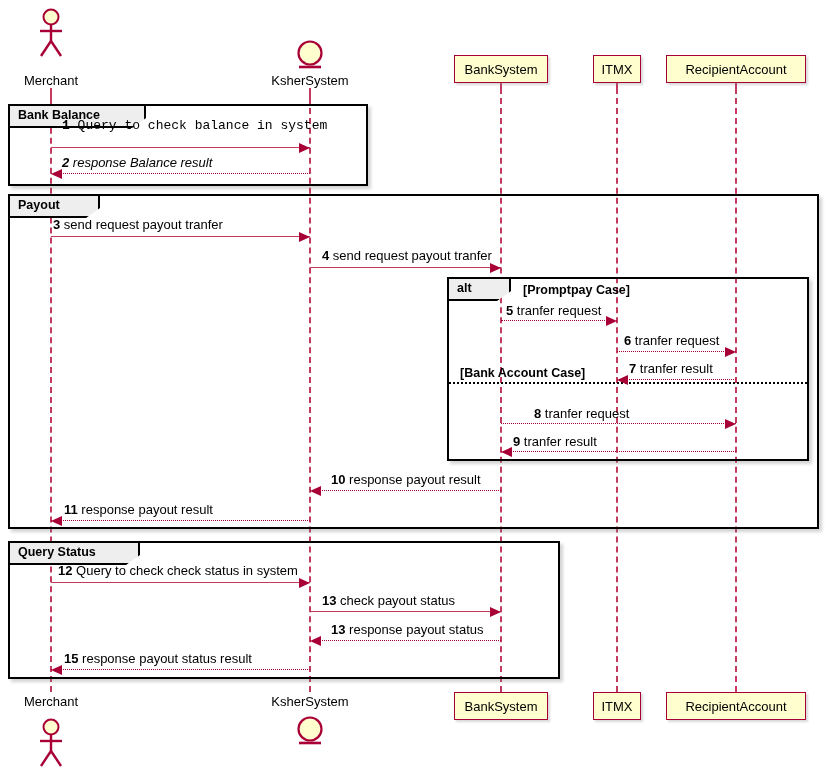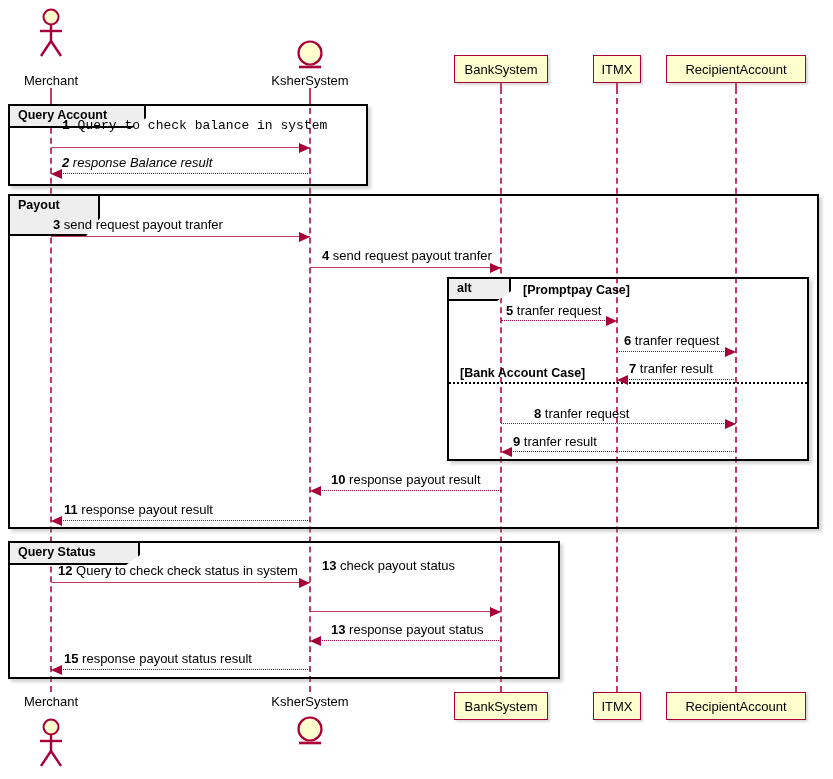--- a/index.html
+++ b/index.html
@@ -44,23 +44,23 @@
       <div class="lifeline" style="left: 309px; top: 88px; height: 10px;"></div>
       <div class="lifeline" style="left: 500px; top: 88px; height: 604px;"></div>
       <div class="lifeline" style="left: 500px; top: 78px; height: 10px;"></div>
       <div class="lifeline" style="left: 616px; top: 88px; height: 604px;"></div>
       <div class="lifeline" style="left: 616px; top: 78px; height: 10px;"></div>
       <div class="lifeline" style="left: 735px; top: 88px; height: 604px;"></div>
       <div class="lifeline" style="left: 735px; top: 78px; height: 10px;"></div>
     </div>
   <div id="fragments">
       <div class="frag" style="left: 8px; top: 104px; width: 360px; height: 82px;"></div>
-      <div class="frag-label" style="left: 10px; top: 106px; width: 136px; height: 22px;">Query Account</div>
+      <div class="frag-label" style="left: 10px; top: 106px; width: 136px; height: 22px;">Bank Balance</div>
       <div class="frag" style="left: 8px; top: 194px; width: 811px; height: 335px;"></div>
-      <div class="frag-label" style="left: 10px; top: 196px; width: 90px; height: 40px;">Payout</div>
+      <div class="frag-label" style="left: 10px; top: 196px; width: 90px; height: 22px;">Payout</div>
       <div class="frag" style="left: 447px; top: 277px; width: 362px; height: 184px;"></div>
       <div class="frag-label" style="left: 449px; top: 279px; width: 62px; height: 22px;">alt</div>
       <div class="guard" style="left: 515px; top: 283px;">[Promptpay Case]</div>
       <div class="guard" style="left: 452px; top: 366px;">[Bank Account Case]</div>
       <div class="alt-divider" style="left: 449px; top: 382px; width: 358px;"></div>
       <div class="frag" style="left: 8px; top: 541px; width: 552px; height: 138px;"></div>
       <div class="frag-label" style="left: 10px; top: 543px; width: 130px; height: 22px;">Query Status</div>
     </div>
   <div id="messages">
       <div class="msg-line msg-solid" style="left: 51px; top: 147px; width: 259px;"></div>
@@ -94,21 +94,21 @@
       <div class="arrowhead ah-left" style="left: 310px; top: 485.5px;"></div>
       <div class="msg-text" style="left: 331px; top: 472px;"><b>10</b><span> response payout result</span></div>
       <div class="msg-line msg-dotted" style="left: 51px; top: 520px; width: 259px;"></div>
       <div class="arrowhead ah-left" style="left: 51px; top: 515.5px;"></div>
       <div class="msg-text" style="left: 64px; top: 502px;"><b>11</b><span> response payout result</span></div>
       <div class="msg-line msg-solid" style="left: 51px; top: 582px; width: 259px;"></div>
       <div class="arrowhead ah-right" style="left: 299px; top: 577.5px;"></div>
       <div class="msg-text" style="left: 58px; top: 563px;"><b>12</b><span> Query to check check status in system</span></div>
       <div class="msg-line msg-solid" style="left: 310px; top: 611px; width: 191px;"></div>
       <div class="arrowhead ah-right" style="left: 490px; top: 606.5px;"></div>
-      <div class="msg-text" style="left: 322px; top: 558px;"><b>13</b><span> check payout status</span></div>
+      <div class="msg-text" style="left: 322px; top: 593px;"><b>13</b><span> check payout status</span></div>
       <div class="msg-line msg-dotted" style="left: 310px; top: 640px; width: 191px;"></div>
       <div class="arrowhead ah-left" style="left: 310px; top: 635.5px;"></div>
       <div class="msg-text" style="left: 331px; top: 622px;"><b>13</b><span> response payout status</span></div>
       <div class="msg-line msg-dotted" style="left: 51px; top: 669px; width: 259px;"></div>
       <div class="arrowhead ah-left" style="left: 51px; top: 664.5px;"></div>
       <div class="msg-text" style="left: 64px; top: 651px;"><b>15</b><span> response payout status result</span></div>
     </div>
   <div id="heads">
       <div class="actor-fig" style="left: 37px; top: 8px; width: 28px; height: 52px;"><svg width="28" height="52" viewBox="0 0 28 52">
           <circle cx="14" cy="9" r="7.5" fill="#FEFECE" stroke="#A80036" stroke-width="2"></circle>

